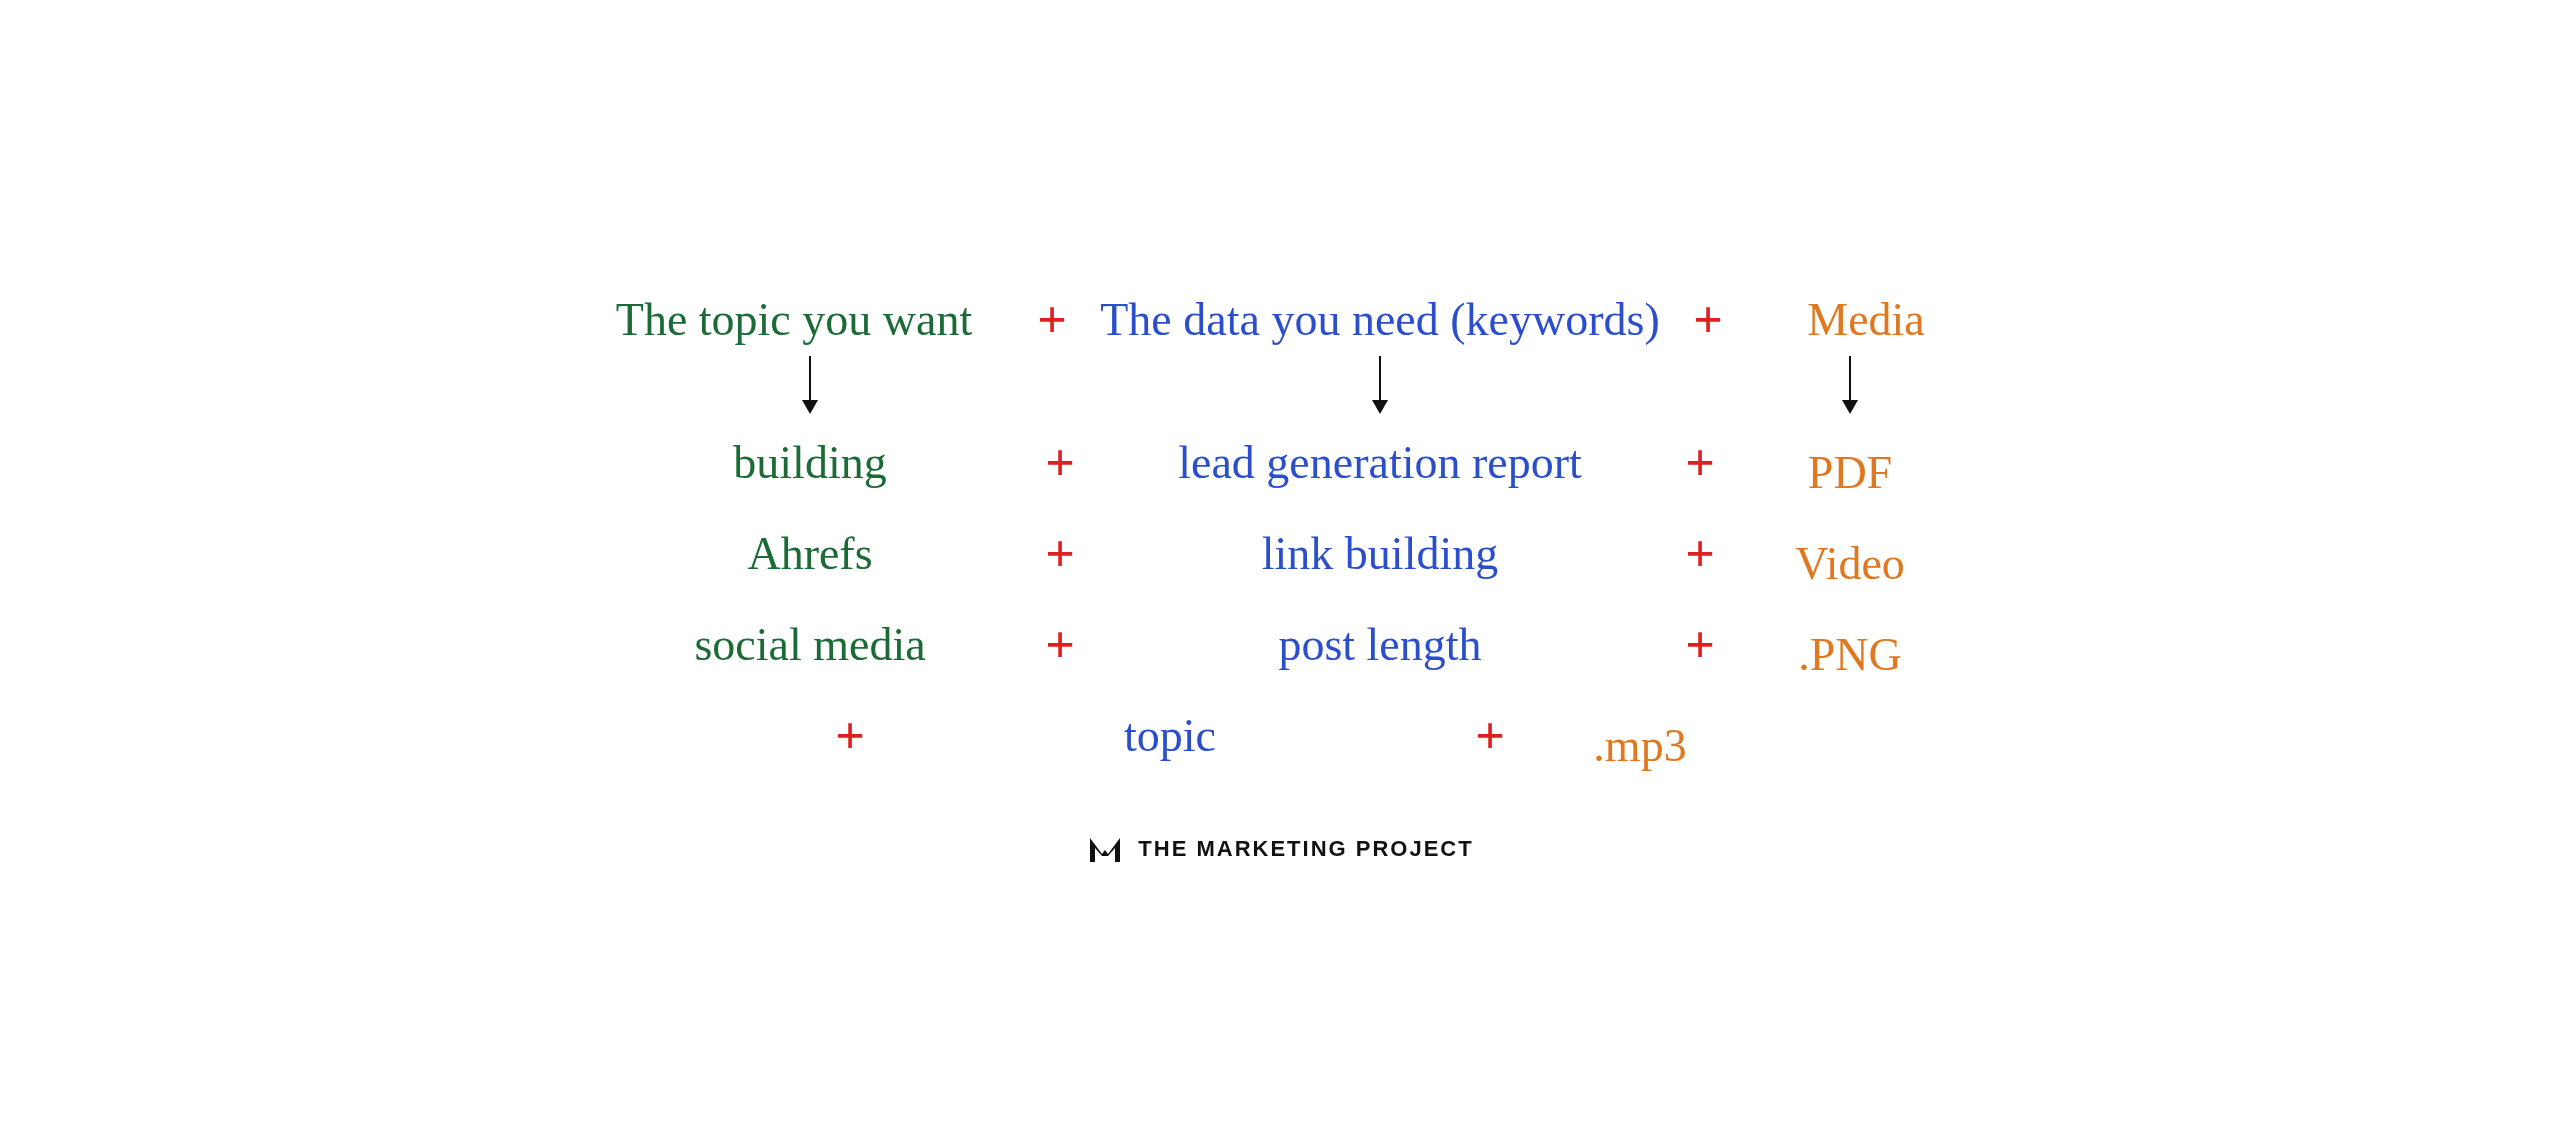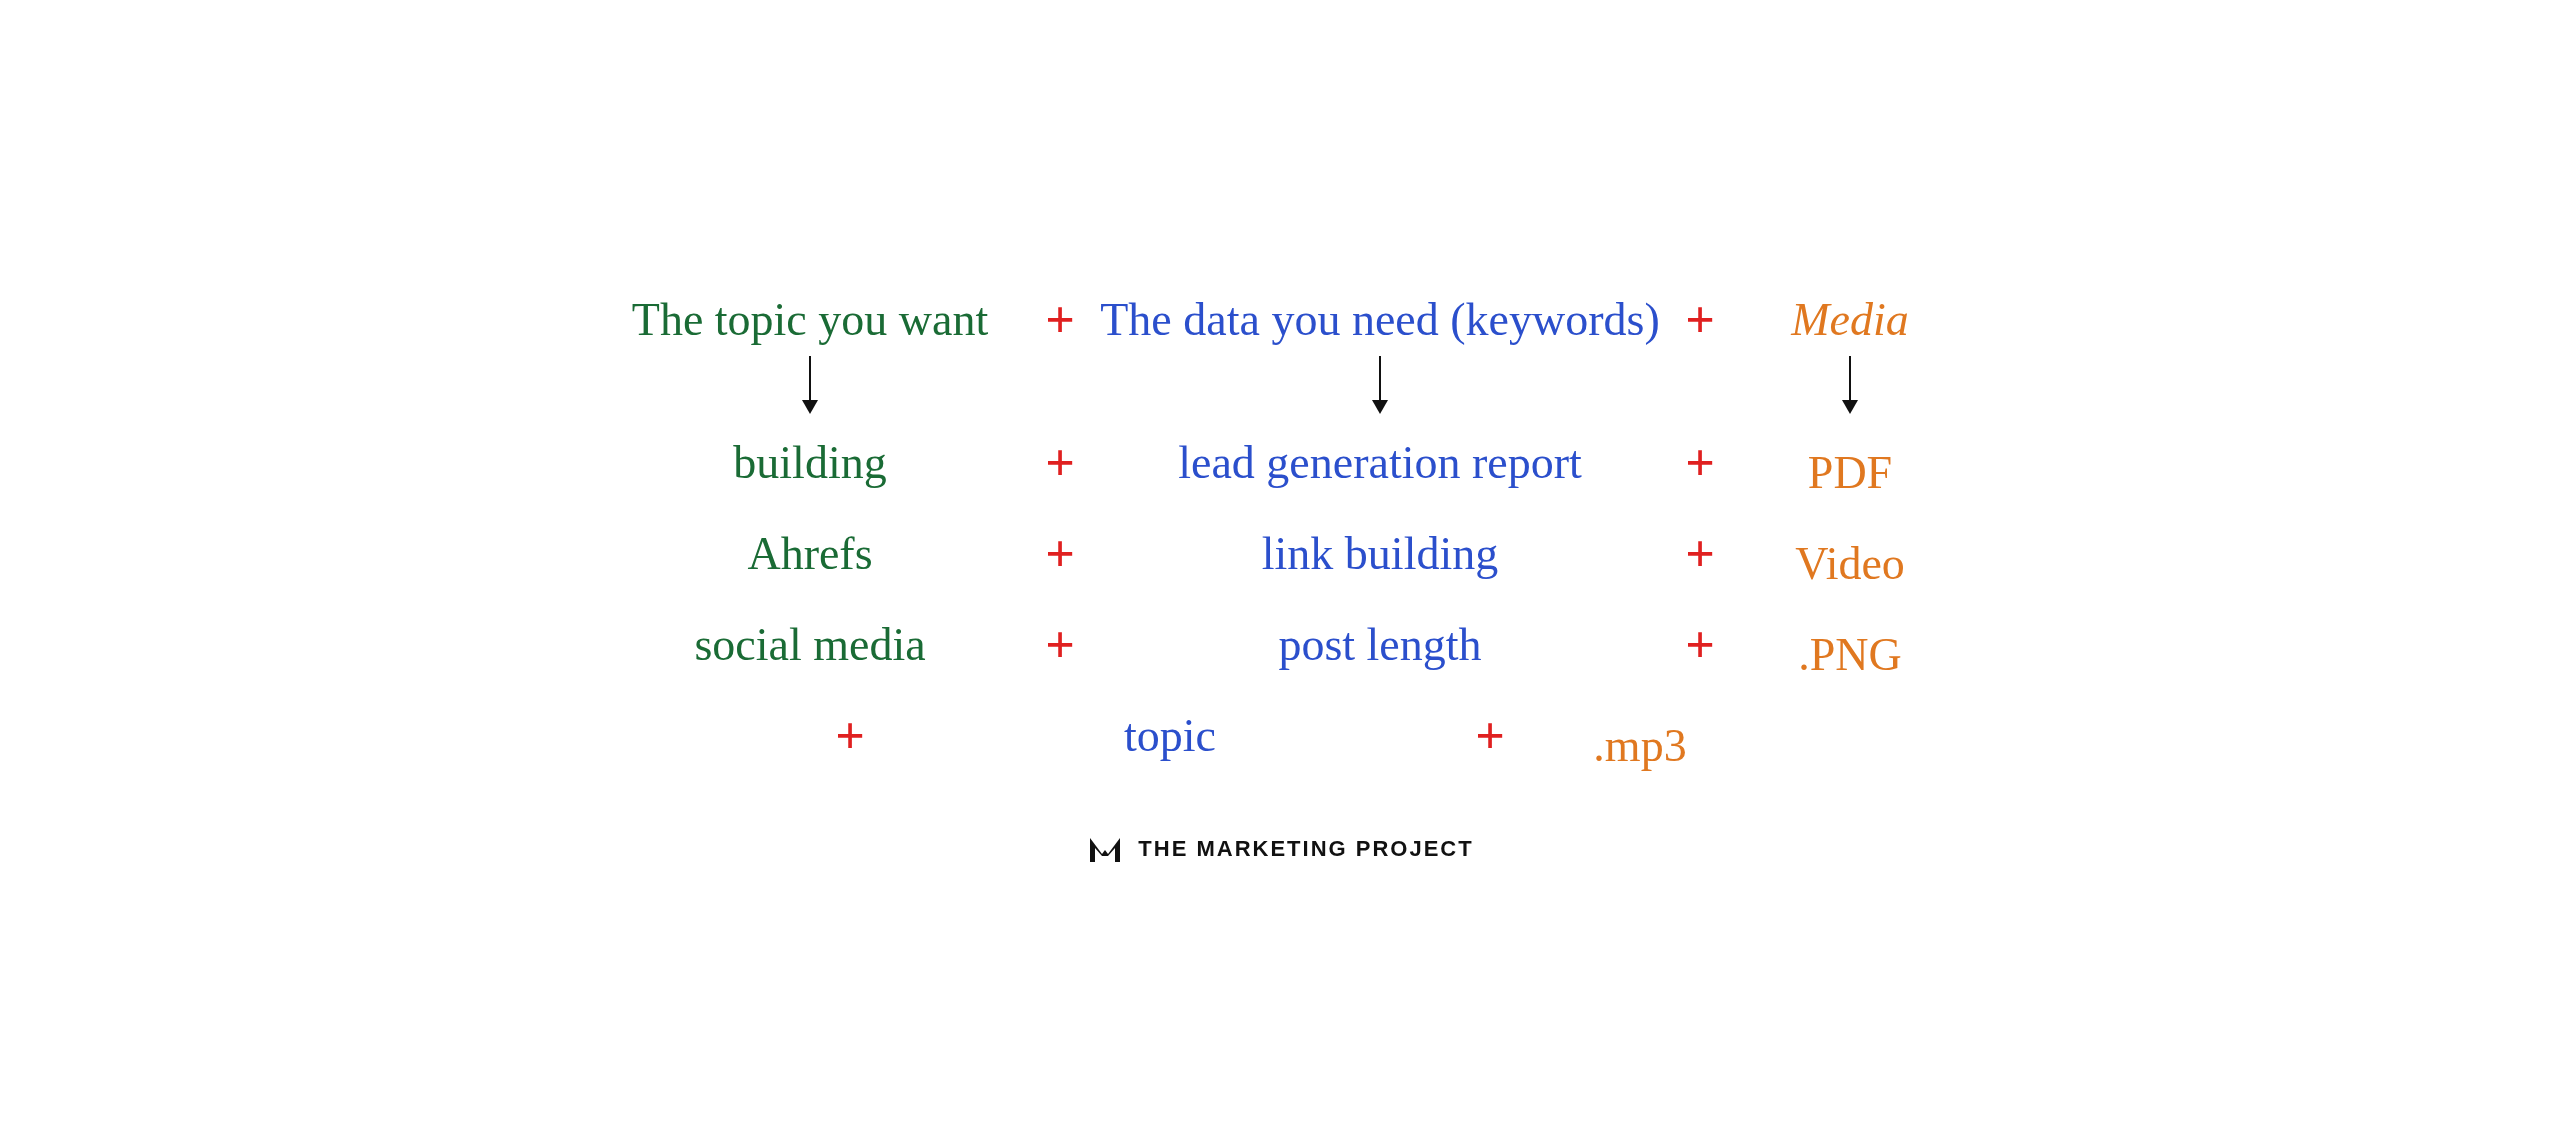--- a/index.html
+++ b/index.html
@@ -27,20 +27,21 @@
 
     .row {
       display: flex;
       align-items: center;
       justify-content: center;
       width: 100%;
     }
 
     .header-row {
       margin-bottom: 10px;
+      gap: 8px;
     }
 
     .arrow-row {
       margin-bottom: 10px;
     }
 
     .data-row {
       margin-bottom: 18px;
     }
 
@@ -80,21 +81,20 @@
     .header-topic {
       color: #1a6b35;
     }
 
     .header-keywords {
       color: #2b4fcc;
     }
 
     .header-media {
       color: #e07820;
-      font-style: italic;
     }
 
     .plus-sign {
       color: #e02020;
       font-size: 52px;
       font-weight: 700;
       line-height: 1;
     }
 
     .arrow-down {

